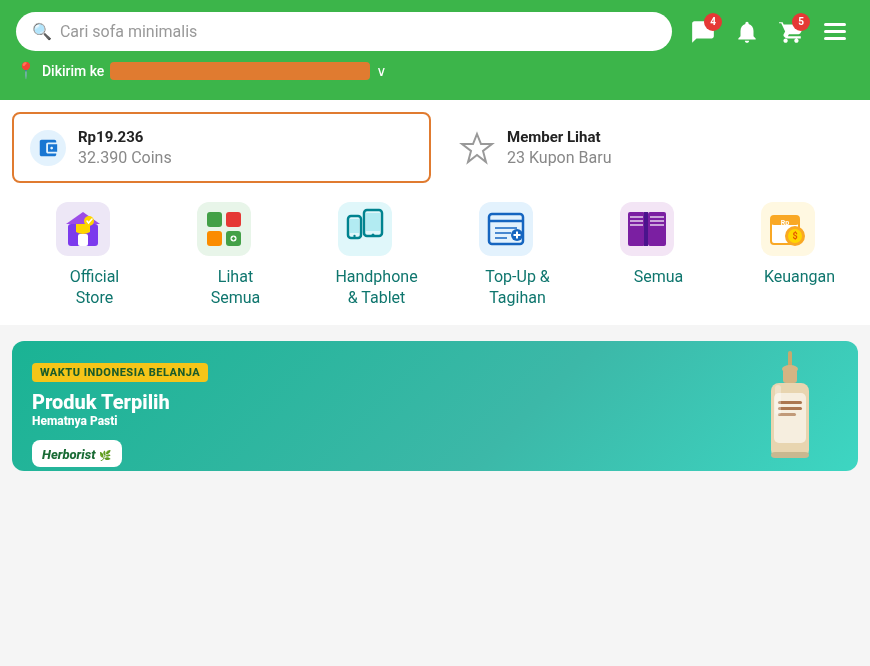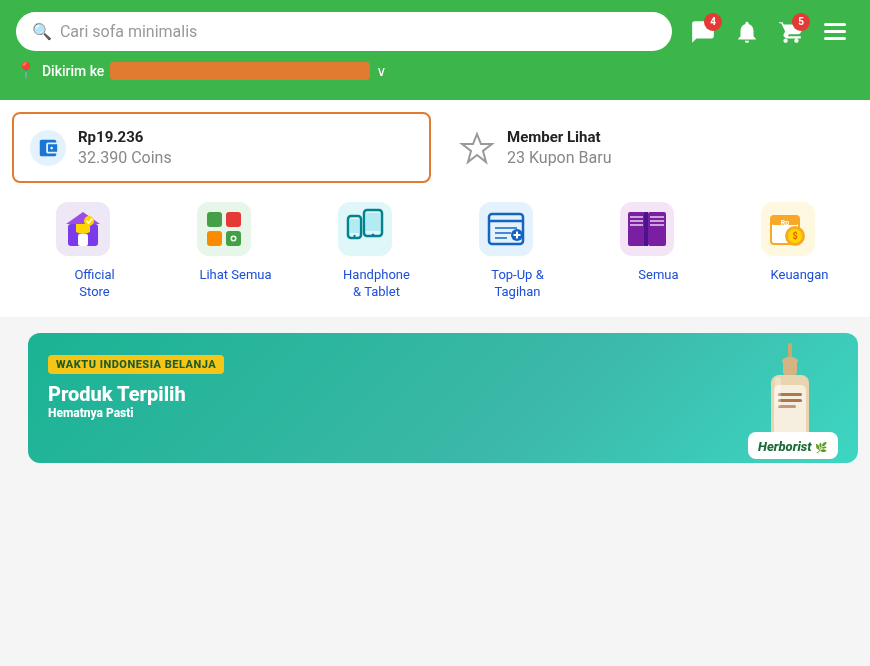--- a/index.html
+++ b/index.html
@@ -205,22 +205,22 @@
 
     .category-icon-wrap {
       width: 60px;
       height: 60px;
       display: flex;
       align-items: center;
       justify-content: center;
     }
 
     .category-label {
-      font-size: 13px;
-      color: #1d4ed8;
+      font-size: 16px;
+      color: #0f766e;
       text-align: center;
       line-height: 1.3;
       margin-left: 24px;
     }
 
     .banner-inner {
       background: linear-gradient(135deg, #1ab394 0%, #3cb8a8 60%, #3dd6c2 100%);
       padding: 20px 20px 0 20px;
       position: relative;
       min-height: 130px;
@@ -474,27 +474,27 @@
           </div>
           <div class="category-label">
             <span>Keuangan</span>
           </div>
         </div>
 
       </div>
     </div>
   </div>
 
-  <div style="padding: 8px 12px 12px; background: #f5f5f5; margin-left: 16px;">
+  <div style="padding: 8px 12px 12px; background: #f5f5f5;">
     <div class="banner-inner">
       <div style="position: relative; z-index: 1;">
         <div class="banner-tag">WAKTU INDONESIA BELANJA</div>
         <div class="banner-title">Produk Terpilih</div>
         <div class="banner-subtitle">Hematnya Pasti</div>
-        <div style="margin-top: 12px; display: flex; align-items: center; gap: 6px; justify-content: flex-end;">
+        <div style="margin-top: 12px; display: flex; align-items: center; gap: 6px;">
           <div style="background: white; border-radius: 8px; padding: 4px 10px; display: inline-block;">
             <span class="herborist-logo">Herborist</span>
             <span style="font-size: 10px; color: #555;">🌿</span>
           </div>
         </div>
       </div>
 
       <div class="banner-product">
         <svg width="65" height="120" viewBox="0 0 65 120">
 

